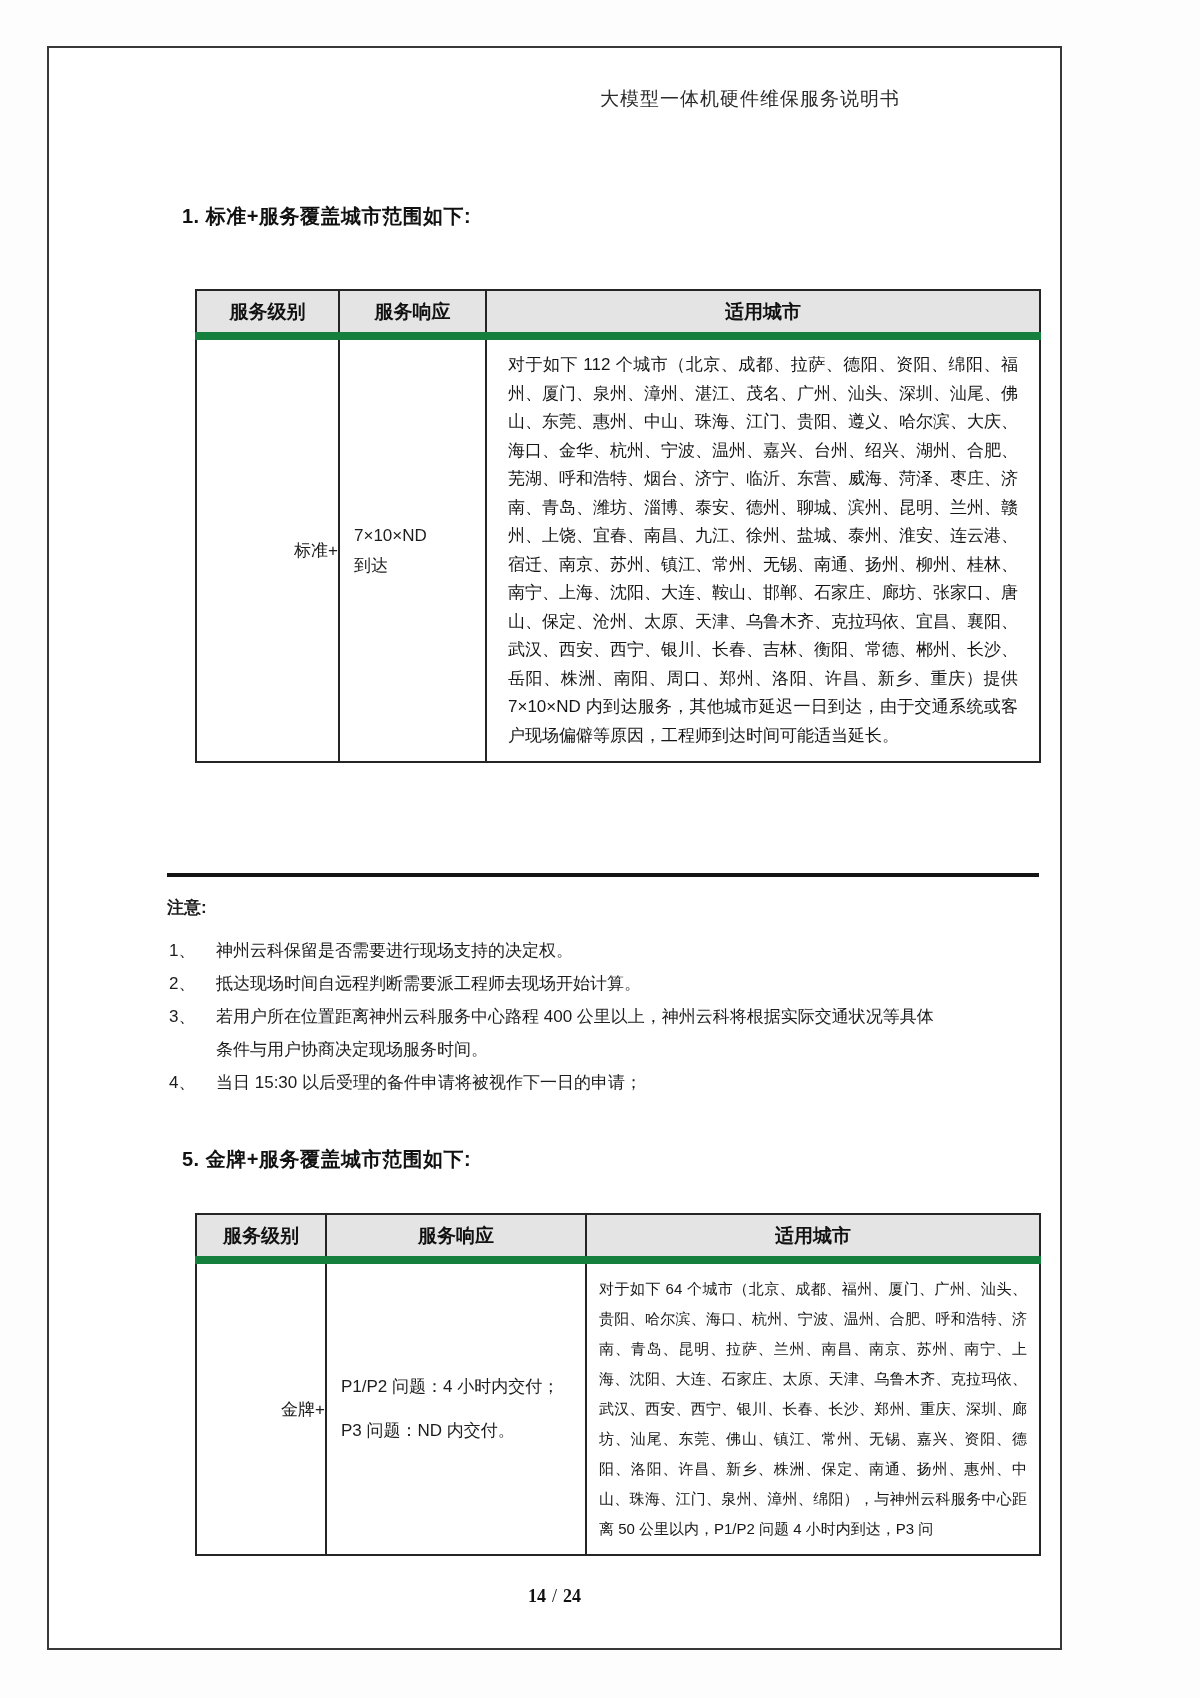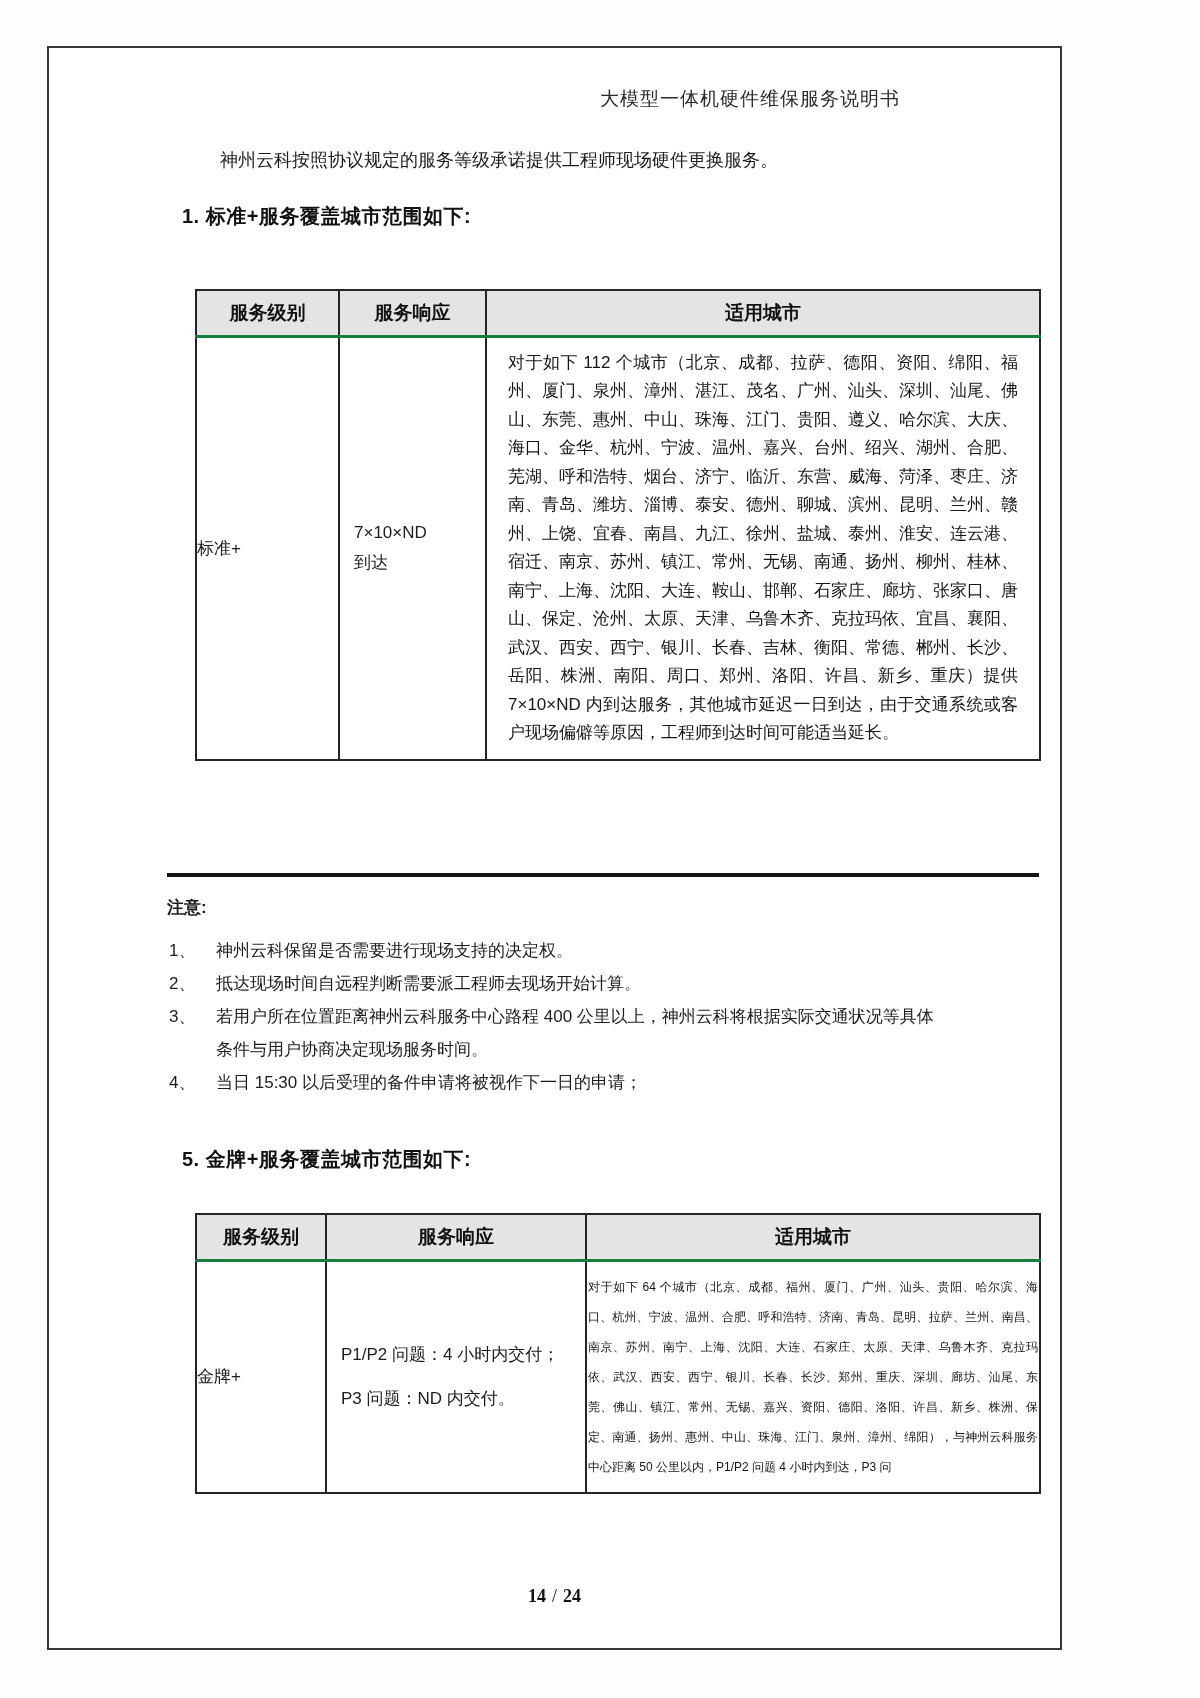--- a/index.html
+++ b/index.html
@@ -59,43 +59,43 @@
     vertical-align: middle;
   }
   .svc-table th {
     background: #e4e4e4;
     font-size: 19px;
     font-weight: bold;
     height: 46px;
     text-align: center;
     color: #111;
   }
-  .svc-table thead th { border-bottom: 3px solid #15803d; }
+  .svc-table thead th { border-bottom: 8px solid #15803d; }
   td.level-cell {
-    text-align: left;
+    text-align: right;
     font-size: 17px;
   }
   td.response-cell {
     text-align: left;
     font-size: 17px;
     line-height: 30px;
     padding: 6px 14px;
   }
   td.response-cell .resp-line { display: block; }
   td.response-cell .resp-gap { display: block; height: 14px; }
   #table-1 td.cities-cell {
     font-size: 17px;
     line-height: 28.5px;
     padding: 11px 21px;
     text-align: justify;
   }
   #table-2 td.cities-cell {
-    font-size: 12px;
+    font-size: 15px;
     line-height: 30px;
-    padding: 10px 1px;
+    padding: 10px 12px;
     text-align: justify;
   }
   .cities-cell { color: #161616; margin-left: 18px; }
 
   .divider-rule {
     position: absolute;
     top: 825px; left: 118px;
     width: 872px; height: 4px;
     background: #141414;
   }
@@ -132,21 +132,20 @@
   .doc-footer .pg { font-weight: bold; margin-top: 36px; }
   .doc-footer .sep { font-weight: normal; padding: 0 6px; }
 </style>
 </head>
 <body>
 
 <div class="page-frame">
 
   <div class="doc-header">大模型一体机硬件维保服务说明书</div>
 
-  <p class="intro">神州云科按照协议规定的服务等级承诺提供工程师现场硬件更换服务。</p>
 
   <h2 class="section-heading" id="heading-1">1. 标准+服务覆盖城市范围如下:</h2>
 
   <table class="svc-table" id="table-1">
     <colgroup>
       <col style="width:143px">
         <col style="width:147px">
         <col style="width:554px">
     </colgroup>
     <thead>

